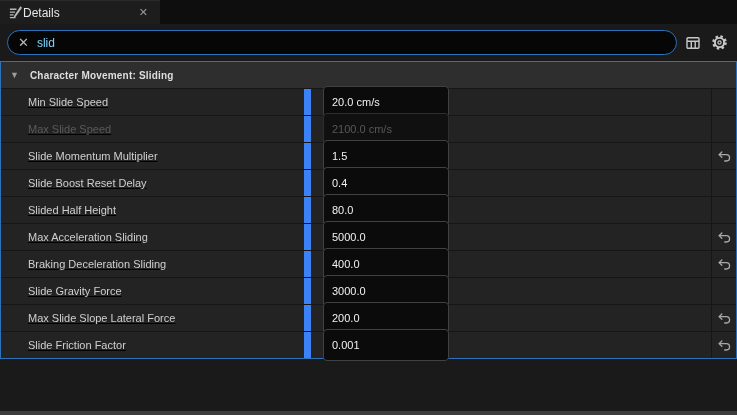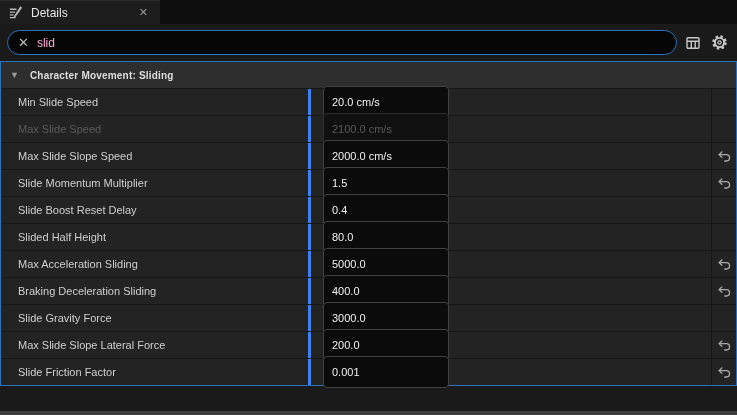--- a/index.html
+++ b/index.html
@@ -2,41 +2,41 @@
 <html><head>
 <meta charset="utf-8">
 <style>
   html,body{margin:0;padding:0;background:#151515;}
   *{box-sizing:border-box;}
   body{font-family:"Liberation Sans","DejaVu Sans",sans-serif;-webkit-font-smoothing:antialiased;}
   .app{position:relative;width:737px;height:415px;background:#1a1a1a;overflow:hidden;}
 
   
   .tabbar{height:24px;background:#0e0e0e;display:flex;align-items:stretch;}
-  .tab{width:160px;background:#1d1d1d;display:flex;align-items:center;padding:0 8px;gap:8px;border-top:1px solid #2a2a2a;}
+  .tab{width:160px;background:#1d1d1d;display:flex;align-items:center;padding:0 8px;gap:0;border-top:1px solid #2a2a2a;}
   .tab-icon{display:flex;align-items:center;}
   .tab-label{color:#e6e6e6;font-size:12px;flex:1;}
   .tab-close{color:#9a9a9a;font-size:11px;cursor:pointer;padding:0 4px;}
 
   
   .toolbar{height:37px;display:flex;align-items:center;padding:0 7px;gap:6px;background:#1a1a1a;}
   .search{flex:0 0 670px;height:25px;background:#060606;border:1px solid #2a72bd;border-radius:13px;display:flex;align-items:center;padding:0 10px;gap:8px;}
   .search .clear{color:#b9b9b9;font-size:13px;cursor:pointer;line-height:1;}
-  .search input{flex:1;background:transparent;border:none;outline:none;color:#f9a8d4;font-size:12px;font-family:inherit;padding:0;}
+  .search input{flex:1;background:transparent;border:none;outline:none;color:#7dd3fc;font-size:12px;font-family:inherit;padding:0;}
   .icon-btn{width:22px;height:22px;display:flex;align-items:center;justify-content:center;cursor:pointer;border-radius:3px;}
 
   
   .tree{position:absolute;left:0;top:61px;width:737px;border:1px solid #2a72bd;background:#222;}
   .cat-header{height:26px;background:#2e2e2e;display:flex;align-items:center;gap:11px;padding:0 9px;cursor:pointer;}
   .cat-header .chev{color:#9c9c9c;font-size:9px;}
   .cat-title{color:#dedede;font-size:10px;font-weight:bold;letter-spacing:.2px;}
 
   .row{height:27px;display:flex;align-items:stretch;border-top:1px solid #161616;background:#232323;}
   .cell{display:flex;align-items:center;}
-  .cell.label{width:310px;padding-left:17px;border-right:3px solid #3b82f6;}
+  .cell.label{width:310px;padding-left:27px;border-right:7px solid #3b82f6;text-decoration:underline;}
   .lbl{color:#cfcfcf;font-size:11px;}
   .cell.value{width:401px;border-right:1px solid #161616;padding-left:12px;}
   .cell.reset{flex:1;justify-content:center;}
 
   .field{width:126px;height:32px;background:#0b0b0b;border:1px solid #414141;border-radius:4px;display:flex;align-items:center;padding:0 8px;cursor:text;}
   .val{color:#f1f1f1;font-size:11px;white-space:nowrap;}
 
   .row.disabled .lbl{color:#5a5a5a;}
   .row.disabled .field{border-color:#2e2e2e;background:#101010;cursor:default;}
   .row.disabled .val{color:#585858;}
@@ -126,39 +126,20 @@
     <div class="cell reset">
       <span class="reset-arrow" style="visibility: hidden;">
         <svg width="15" height="15" viewBox="0 0 16 16" fill="none" stroke="#a8a8a8" stroke-width="1.4" stroke-linecap="round" stroke-linejoin="round">
           <path d="M5.2 3.2 L2.2 6 L5.2 8.8"></path>
           <path d="M2.6 6 H10 a3.4 3.4 0 0 1 0 6.8 H8.2"></path>
         </svg>
       </span>
     </div>
   </div>
 
-  <div class="row">
-    <div class="cell label">
-      <span class="lbl">Max Slide Slope Speed</span>
-    </div>
-    <div class="cell value">
-      <div class="field">
-        <span class="val">2000.0 cm/s</span>
-      </div>
-
-    </div>
-    <div class="cell reset">
-      <span class="reset-arrow">
-        <svg width="15" height="15" viewBox="0 0 16 16" fill="none" stroke="#a8a8a8" stroke-width="1.4" stroke-linecap="round" stroke-linejoin="round">
-          <path d="M5.2 3.2 L2.2 6 L5.2 8.8"></path>
-          <path d="M2.6 6 H10 a3.4 3.4 0 0 1 0 6.8 H8.2"></path>
-        </svg>
-      </span>
-    </div>
-  </div>
 
 
   <div class="row">
     <div class="cell label">
       <span class="lbl">Slide Momentum Multiplier</span>
     </div>
     <div class="cell value">
       <div class="field">
         <span class="val">1.5</span>
       </div>

